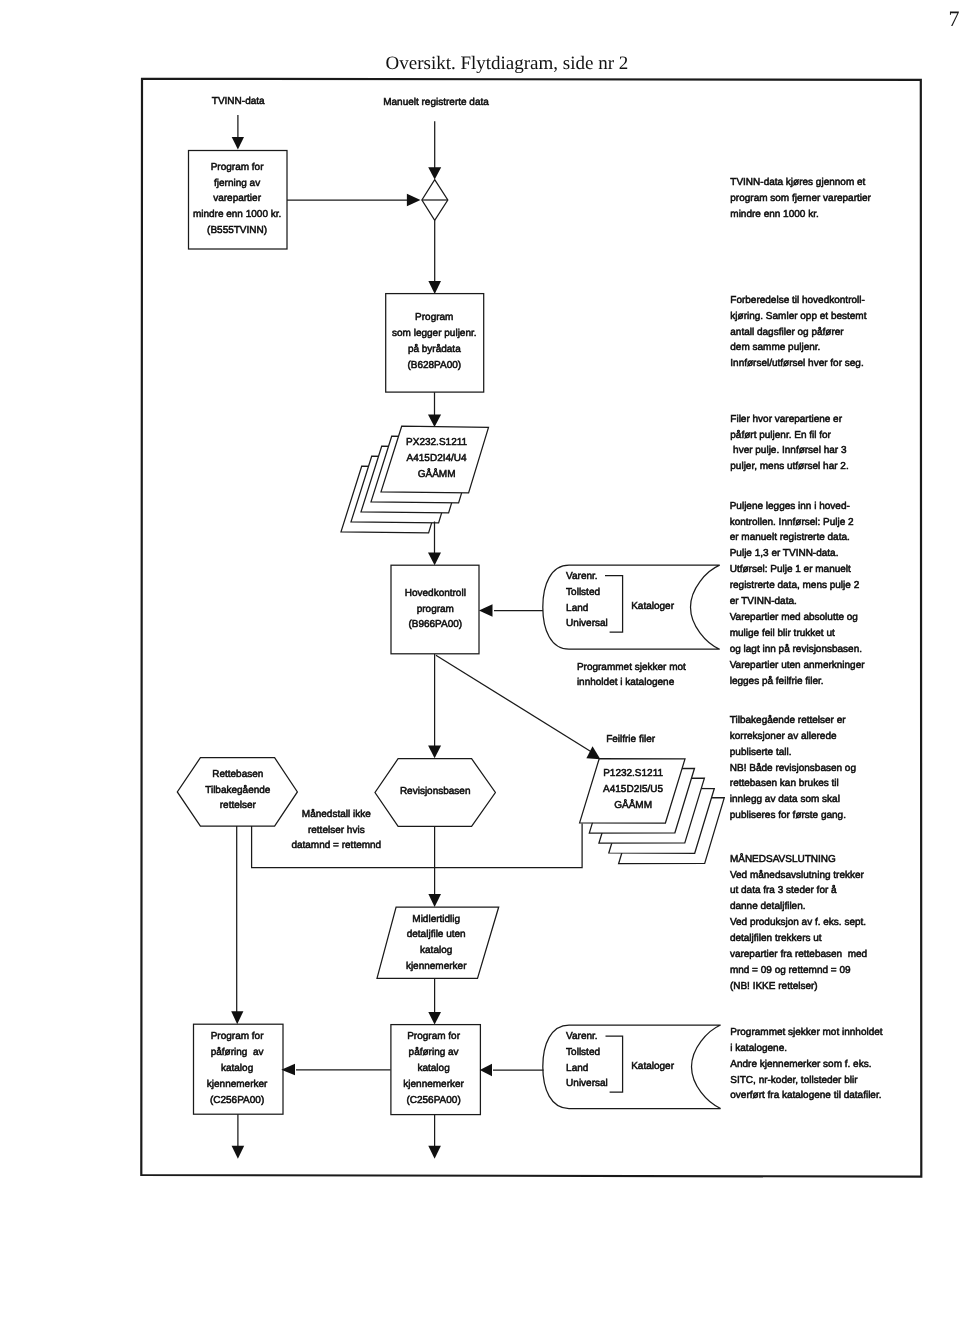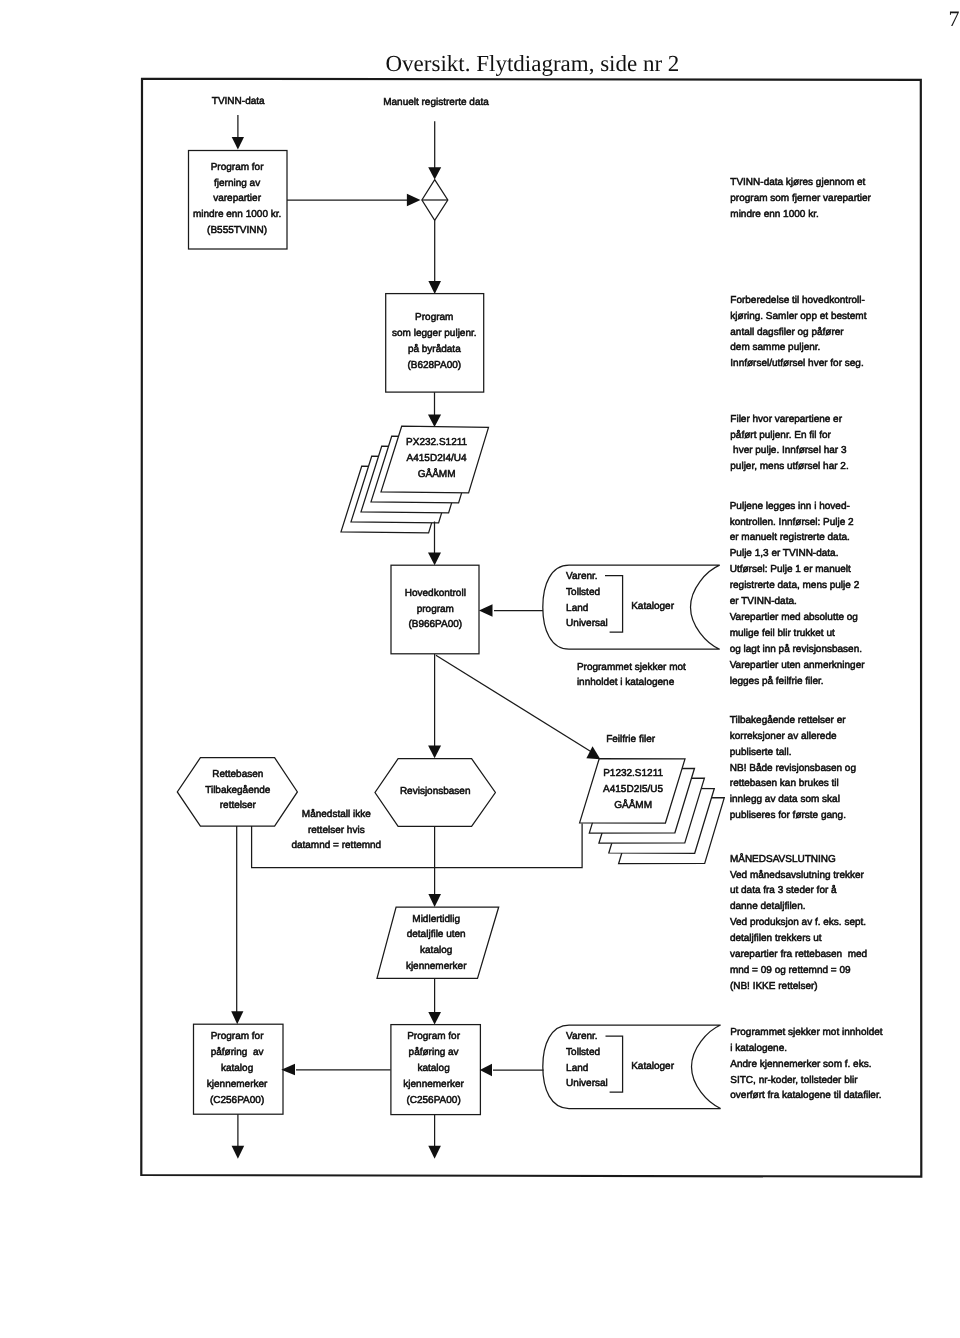--- a/index.html
+++ b/index.html
@@ -1,19 +1,19 @@
 <!DOCTYPE html>
 <html><head>
 <meta charset="utf-8">
 <style>
   html,body{margin:0;padding:0;}
   body{width:960px;height:1338px;background:#ffffff;font-family:"Liberation Sans",sans-serif;overflow:hidden;-webkit-font-smoothing:antialiased;text-rendering:geometricPrecision;}
   #page{position:relative;width:960px;height:1338px;}
   .pgnum{position:absolute;left:946px;top:8.2px;width:16px;text-align:center;font-family:"Liberation Serif",serif;font-size:22px;line-height:22px;color:#1a1a1a;}
-  .title{position:absolute;left:385.5px;top:51.6px;font-family:"Liberation Serif",serif;font-size:23px;color:#121212;white-space:pre;line-height:23px;}
+  .title{position:absolute;left:385.5px;top:51.6px;font-family:"Liberation Serif",serif;font-size:19px;color:#121212;white-space:pre;line-height:23px;}
   svg.diagram{position:absolute;left:0;top:0;}
   .shape{fill:none;stroke:#1a1a1a;stroke-width:1.25;}
   .conn{stroke:#1a1a1a;stroke-width:1.25;fill:none;}
   .head{fill:#101010;}
   text.lbl{white-space:pre;font-family:"Liberation Sans",sans-serif;fill:#0d0d0d;font-size:10px;stroke:#0d0d0d;stroke-width:0.52;paint-order:stroke fill;}
 </style>
 </head>
 <body>
 
 <div id="page">

